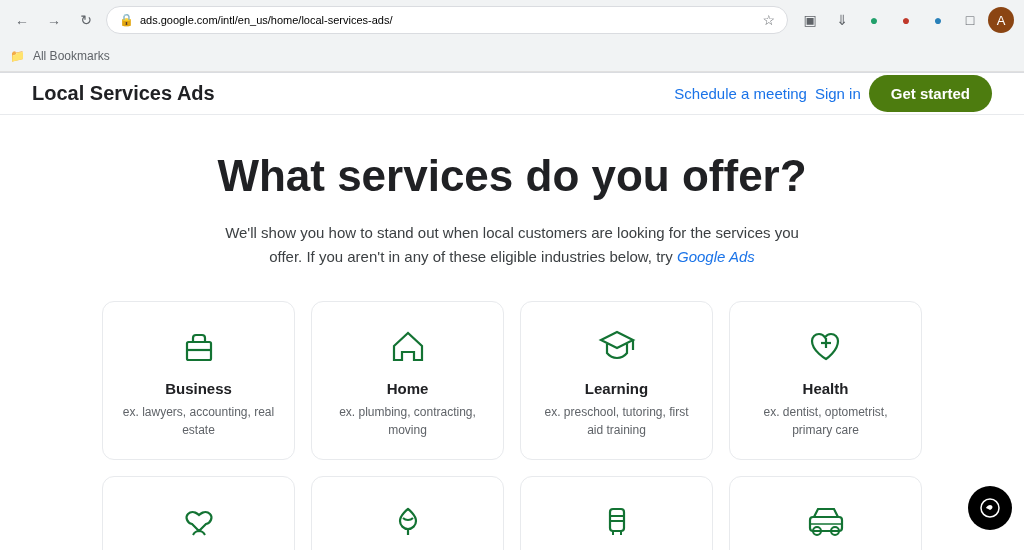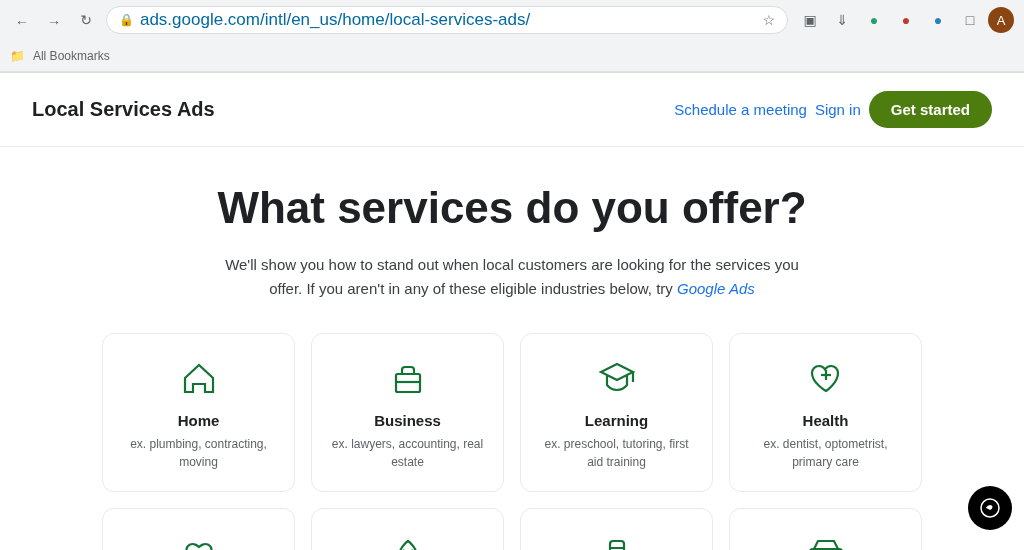--- a/index.html
+++ b/index.html
@@ -33,21 +33,21 @@
       border-radius: 20px;
       height: 28px;
       display: flex;
       align-items: center;
       padding: 0 12px;
       gap: 6px;
       font-size: 13px;
       color: #202124;
     }
     .address-bar .lock-icon { color: #5f6368; font-size: 12px; }
-    .address-text { flex: 1; font-size: 17px; color: #0369a1; }
+    .address-text { flex: 1; font-size: 11px; color: #000000; }
     .toolbar-icons {
       display: flex; align-items: center; gap: 4px;
     }
     .toolbar-icon-btn {
       width: 28px; height: 28px;
       display: flex; align-items: center; justify-content: center;
       border-radius: 50%;
       border: none; background: none;
       cursor: pointer; color: #5f6368; font-size: 14px;
     }
@@ -70,21 +70,21 @@
       background: #fff;
       height: calc(550px - 72px);
       overflow-y: auto;
     }
 
     
     .site-header {
       display: flex;
       align-items: center;
       justify-content: space-between;
-      padding: 18px 32px;
+      padding: 2px 32px;
       border-bottom: 1px solid #e8eaed;
     }
     .site-logo {
       font-size: 20px;
       font-weight: 700;
       color: #202124;
     }
     .site-nav {
       display: flex;
       align-items: center;
@@ -228,37 +228,37 @@
     <p class="main-subtitle">
       <span>We'll show you how to stand out when local customers are looking for the services you offer. If you aren't in any of these eligible industries below, try</span>
       <a href="#">Google Ads</a>
     </p>
 
     <div class="services-grid">
 
       <div class="service-card">
         <div class="service-icon">
           <svg viewBox="0 0 40 40" fill="none" xmlns="http://www.w3.org/2000/svg">
-            <path d="M6 20L20 7L34 20V34H26V26H14V34H6V20Z" stroke="#137333" stroke-width="2.2" fill="none"></path>
-          </svg>
-        </div>
-        <div class="service-name">Home</div>
-        <div class="service-examples">ex. plumbing, contracting, moving</div>
-      </div>
-
-      <div class="service-card">
-        <div class="service-icon">
-          <svg viewBox="0 0 40 40" fill="none" xmlns="http://www.w3.org/2000/svg">
             <rect x="8" y="16" width="24" height="18" rx="1.5" stroke="#137333" stroke-width="2.2"></rect>
             <path d="M14 16V12C14 10.343 15.343 9 17 9H23C24.657 9 26 10.343 26 12V16" stroke="#137333" stroke-width="2.2"></path>
             <line x1="8" y1="24" x2="32" y2="24" stroke="#137333" stroke-width="2.2"></line>
           </svg>
         </div>
         <div class="service-name">Business</div>
         <div class="service-examples">ex. lawyers, accounting, real estate</div>
+      </div>
+
+      <div class="service-card">
+        <div class="service-icon">
+          <svg viewBox="0 0 40 40" fill="none" xmlns="http://www.w3.org/2000/svg">
+            <path d="M6 20L20 7L34 20V34H26V26H14V34H6V20Z" stroke="#137333" stroke-width="2.2" fill="none"></path>
+          </svg>
+        </div>
+        <div class="service-name">Home</div>
+        <div class="service-examples">ex. plumbing, contracting, moving</div>
       </div>
 
       <div class="service-card">
         <div class="service-icon">
           <svg viewBox="0 0 40 40" fill="none" xmlns="http://www.w3.org/2000/svg">
             <polygon points="20,6 36,14 20,22 4,14" stroke="#137333" stroke-width="2.2" fill="none"></polygon>
             <path d="M10 18V27C10 27 14 32 20 32C26 32 30 27 30 27V18" stroke="#137333" stroke-width="2.2" fill="none"></path>
             <line x1="36" y1="14" x2="36" y2="24" stroke="#137333" stroke-width="2.2"></line>
           </svg>
         </div>

